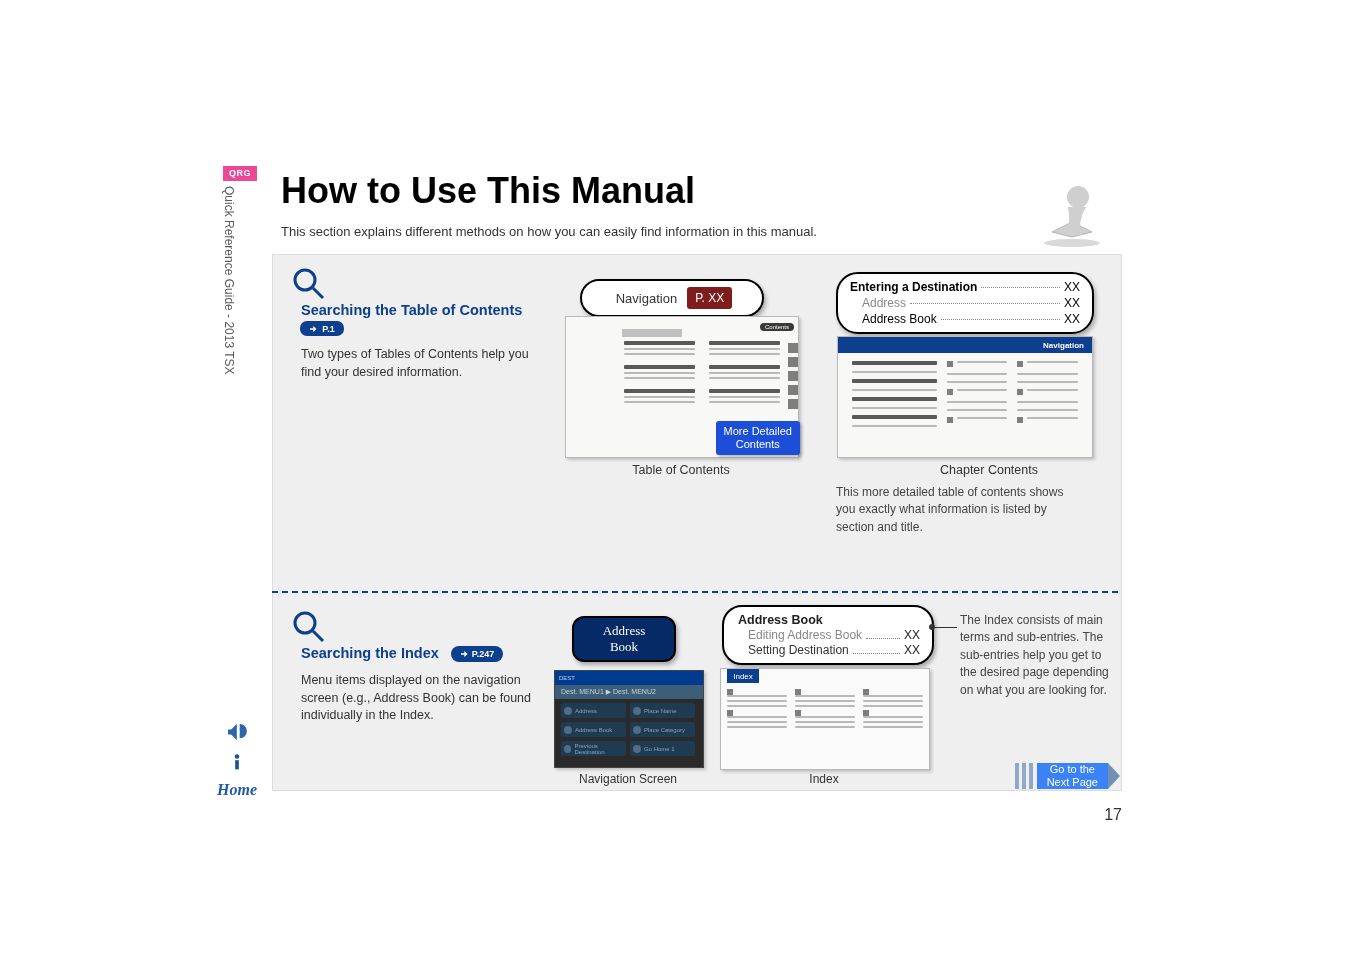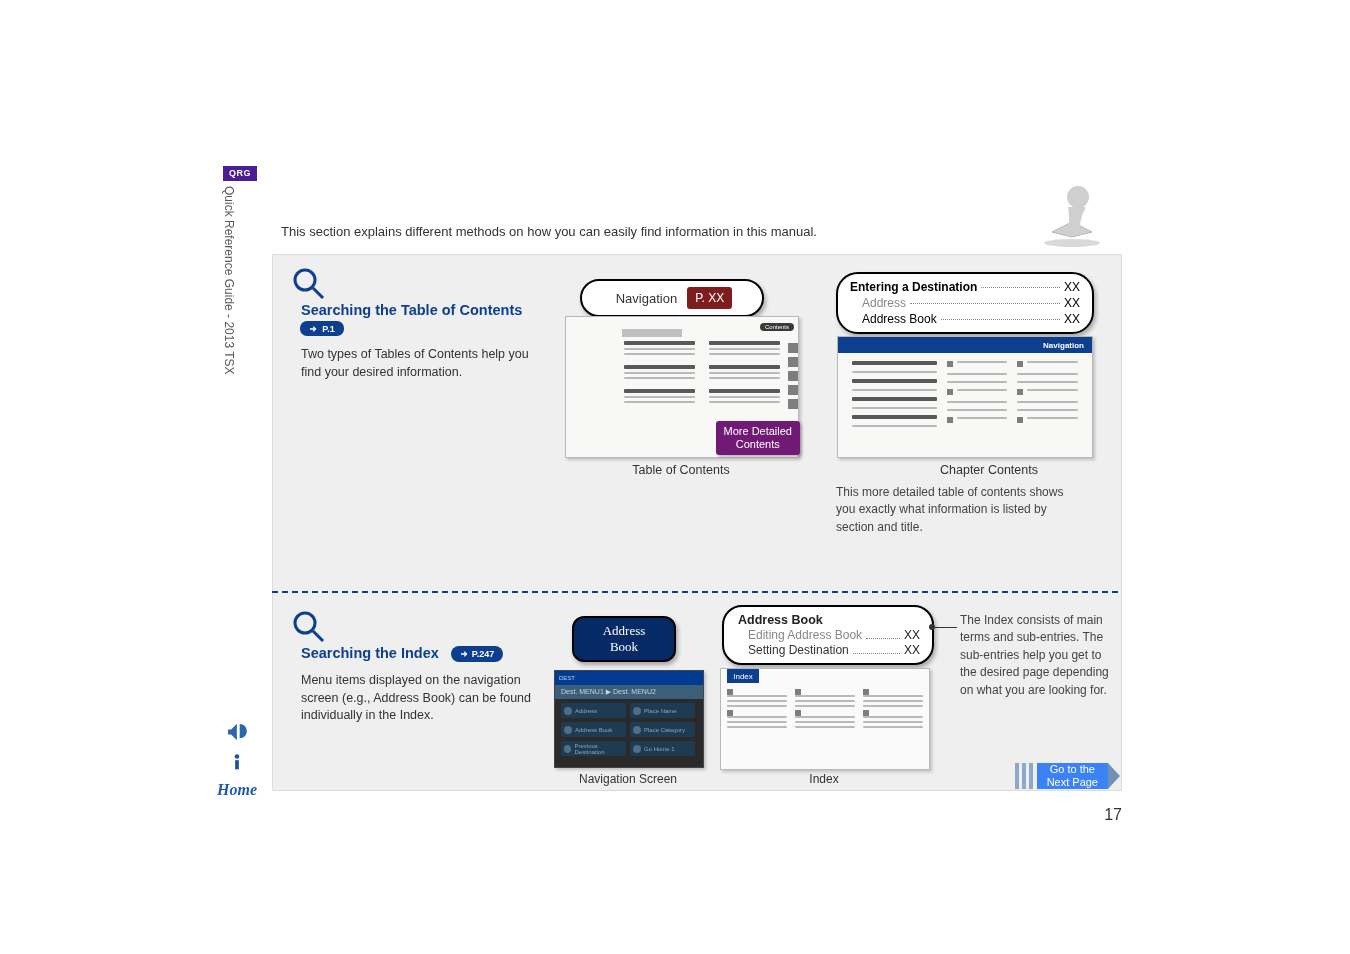--- a/index.html
+++ b/index.html
@@ -17,21 +17,21 @@
     width: 1350px;
     height: 954px;
   }
   
   .qrg-badge {
     position: absolute;
     left: 223px;
     top: 166px;
     width: 34px;
     height: 15px;
-    background: #4c1d95;
+    background: #ec4899;
     color: #fff;
     font-size: 9px;
     font-weight: 700;
     text-align: center;
     line-height: 15px;
     letter-spacing: 0.5px;
   }
   .side-title {
     position: absolute;
     left: 222px;
@@ -208,21 +208,21 @@
     background: #3a3a3a;
     color: #fff;
     font-size: 6px;
     padding: 1px 5px;
     border-radius: 7px;
   }
   .detailed-label {
     position: absolute;
     right: -2px;
     bottom: 2px;
-    background: #701a75;
+    background: #1d4ed8;
     color: #fff;
     font-size: 11px;
     padding: 4px 8px;
     border-radius: 3px;
     text-align: center;
     line-height: 1.2;
     box-shadow: 2px 2px 3px rgba(0,0,0,.25);
   }
   .chap-thumb { left: 837px; top: 336px; width: 254px; height: 120px; }
   .chap-thumb .navbar {
@@ -388,20 +388,21 @@
     <svg viewBox="0 0 24 24">
         <path fill="#2d66ab" d="M3 10v4h3l5 5V5L6 10H3zm12-1.5c1.8 0 3.2 1.4 3.2 3.2s-1.4 3.2-3.2 3.2M15 4c4 0 7 3 7 7s-3 7-7 7" stroke="#2d66ab" stroke-width="1.6"></path>
       </svg>
     <svg viewBox="0 0 24 24">
         <rect x="10" y="10" width="4" height="10" fill="#1951a0"></rect>
         <circle cx="12" cy="6" r="2.5" fill="#1951a0"></circle>
       </svg>
     <span class="home-script">Home</span>
   </div>
 
+  <div class="main-title">How to Use This Manual</div>
   <div class="subtitle">This section explains different methods on how you can easily find information in this manual.</div>
   <svg class="reader-icon" width="100" height="70" viewBox="0 0 100 70">
     <ellipse cx="50" cy="66" rx="28" ry="4" fill="#d9d9d9"></ellipse>
     <path d="M30 55 L50 45 70 55 50 60 Z" fill="#d0d0d0" stroke="#b5b5b5"></path>
     <circle cx="56" cy="20" r="11" fill="#cfcfcf"></circle>
     <path d="M46 30 Q50 55 40 56 L60 58 Q55 45 64 30 Z" fill="#cfcfcf"></path>
   </svg>
 
   <div class="content-box"></div>
 

